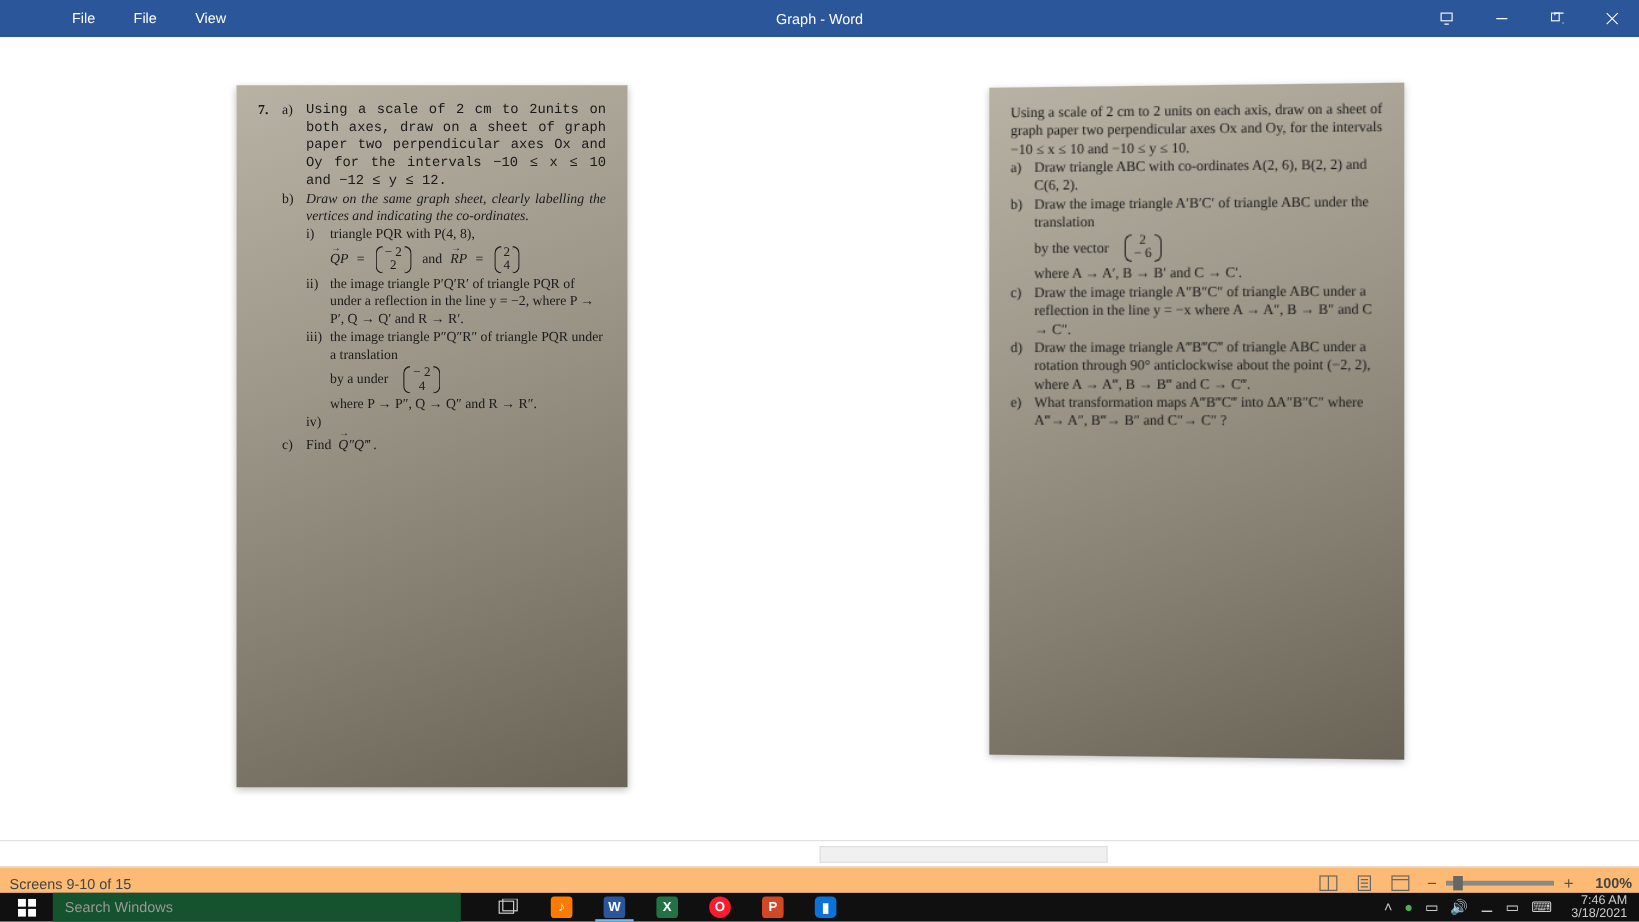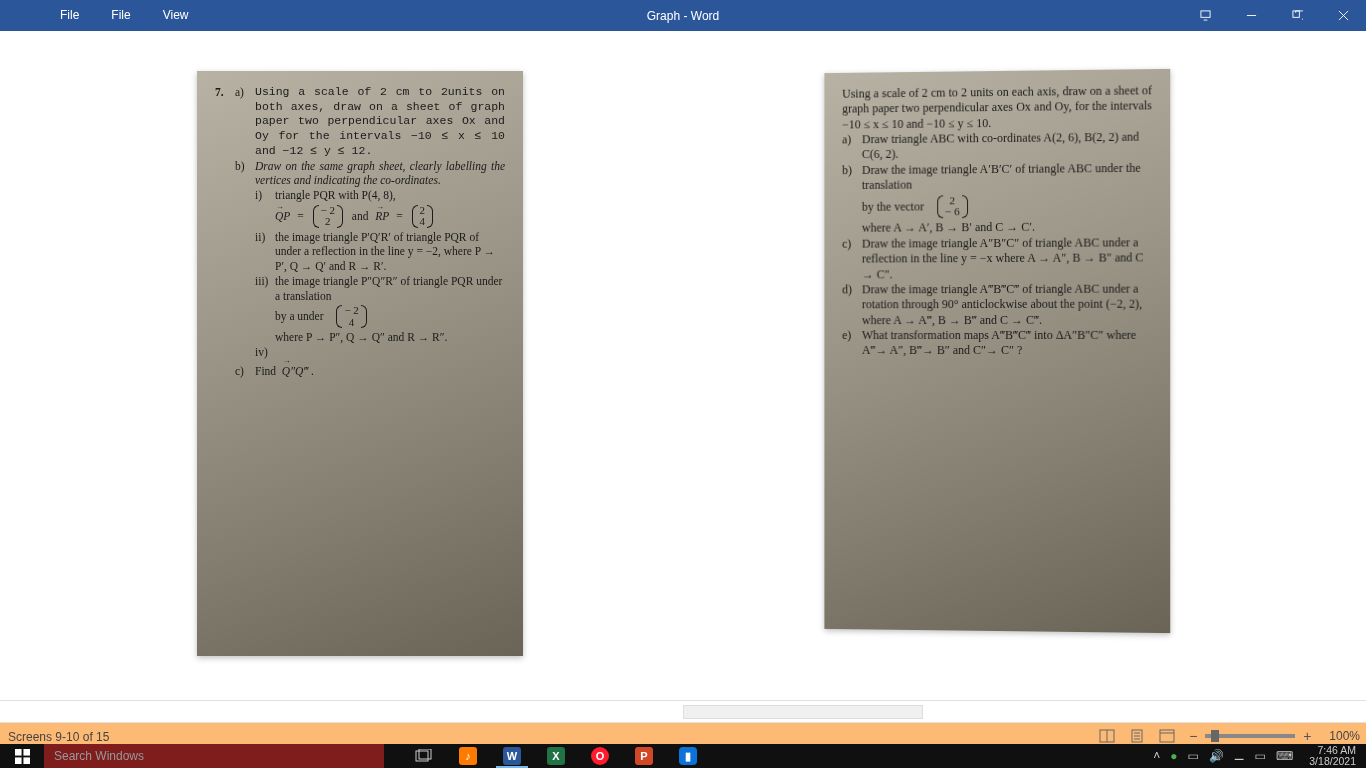--- a/index.html
+++ b/index.html
@@ -174,21 +174,21 @@
     color: #ccc;
     font-size: 12px;
   }
   .start-btn {
     width: 44px; height: 24px;
     display: flex; align-items: center; justify-content: center;
   }
   .start-btn svg { width: 15px; height: 15px; }
   .search-box {
     width: 340px; height: 24px;
-    background: #7f1d1d;
+    background: #14532d;
     padding-left: 10px;
     display: flex; align-items: center;
     color: #999;
   }
   .task-icons {
     display: flex; align-items: center; gap: 0;
     margin-left: 18px;
   }
   .task-icon {
     width: 44px; height: 24px;
@@ -398,21 +398,21 @@
             <path d="M1 4h14"></path>
           </svg>
         </span>
     </div>
     <div class="zoom-group">
       <span class="zoom-sign">−</span>
       <div class="zoom-slider">
         <div class="zoom-thumb"></div>
       </div>
       <span class="zoom-sign">+</span>
-      <span style="margin-left:10px;">100%</span>
+      <span style="margin-left:10px;font-weight:bold;">100%</span>
     </div>
   </div>
 </div>
 
 <div class="taskbar">
   <div class="start-btn">
     <svg viewBox="0 0 16 16">
         <rect x="0" y="0" width="7" height="7" fill="#fff"></rect>
         <rect x="9" y="0" width="7" height="7" fill="#fff"></rect>
         <rect x="0" y="9" width="7" height="7" fill="#fff"></rect>

